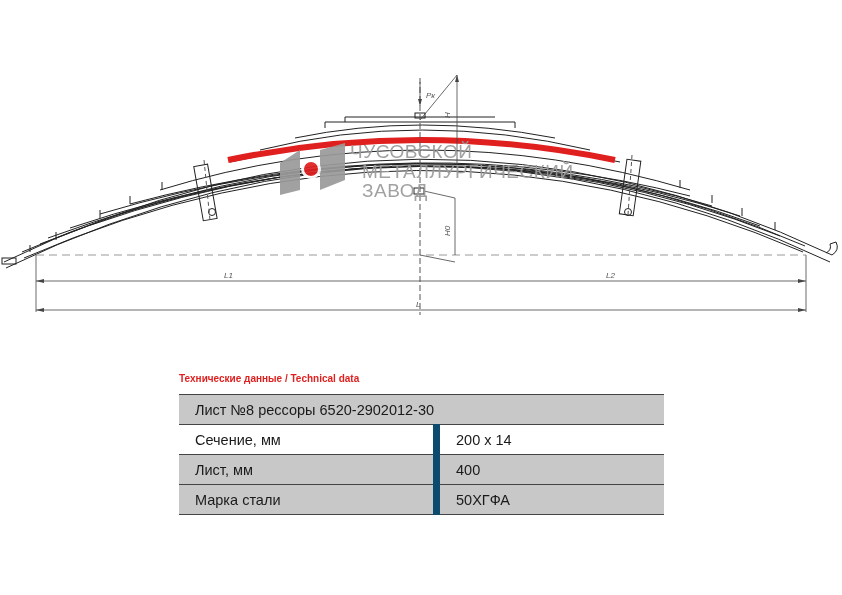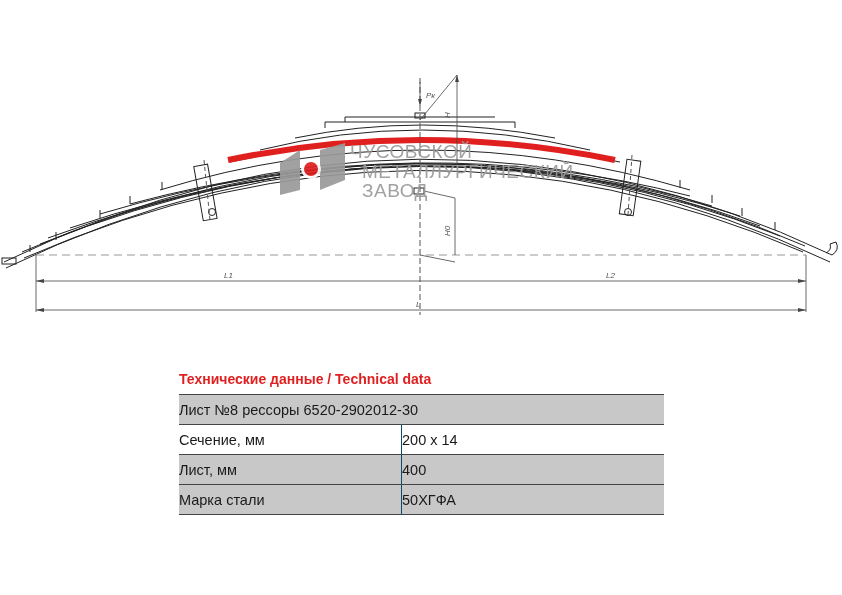--- a/index.html
+++ b/index.html
@@ -1,26 +1,26 @@
 <!DOCTYPE html>
 <html><head>
   <meta charset="utf-8">
   <style>
     html, body { margin: 0; padding: 0; background: #ffffff; }
     body { width: 842px; height: 595px; position: relative; overflow: hidden; font-family: "Liberation Sans", sans-serif; }
     #drawing { position: absolute; left: 0; top: 0; width: 842px; height: 330px; }
     .dim-label { font-family: "Liberation Sans", sans-serif; font-style: italic; font-size: 8px; fill: #555; }
     .logo-text { font-family: "Liberation Sans", sans-serif; font-size: 19px; fill: #9a9a9a; letter-spacing: 0.5px; }
     #spec { position: absolute; left: 179px; top: 370px; width: 485px; }
-    #spec-title { color: #e01f1f; font-weight: bold; font-size: 14px; margin: 0 0 6px 0; height: 18px; line-height: 18px; }
+    #spec-title { color: #e01f1f; font-weight: bold; font-size: 10px; margin: 0 0 6px 0; height: 18px; line-height: 18px; }
     table { border-collapse: collapse; width: 485px; font-size: 14.5px; color: #1a1a1a; }
-    td { height: 29px; padding: 0 0; border-bottom: 1px solid #444; vertical-align: middle; margin-top: 42px; }
+    td { height: 29px; padding: 0 16px; border-bottom: 1px solid #444; vertical-align: middle; margin-top: 42px; }
     tr.shaded td { background: #c8c8c8; }
     tr.header td { border-top: 1px solid #444; }
-    td.col1 { width: 222px; border-right: 1px solid #0c4a6e; }
+    td.col1 { width: 222px; border-right: 7px solid #0c4a6e; }
   </style>
 </head>
 <body>
 
 <svg id="drawing" viewBox="0 0 842 330" xmlns="http://www.w3.org/2000/svg">
   <g fill="none" stroke="#222" stroke-width="1">
 
     <path d="M4,262 Q420,60 832,255"></path>
     <path d="M6,268 Q420,68 830,262"></path>
     <path d="M22,252 Q420,78 805,246"></path>

